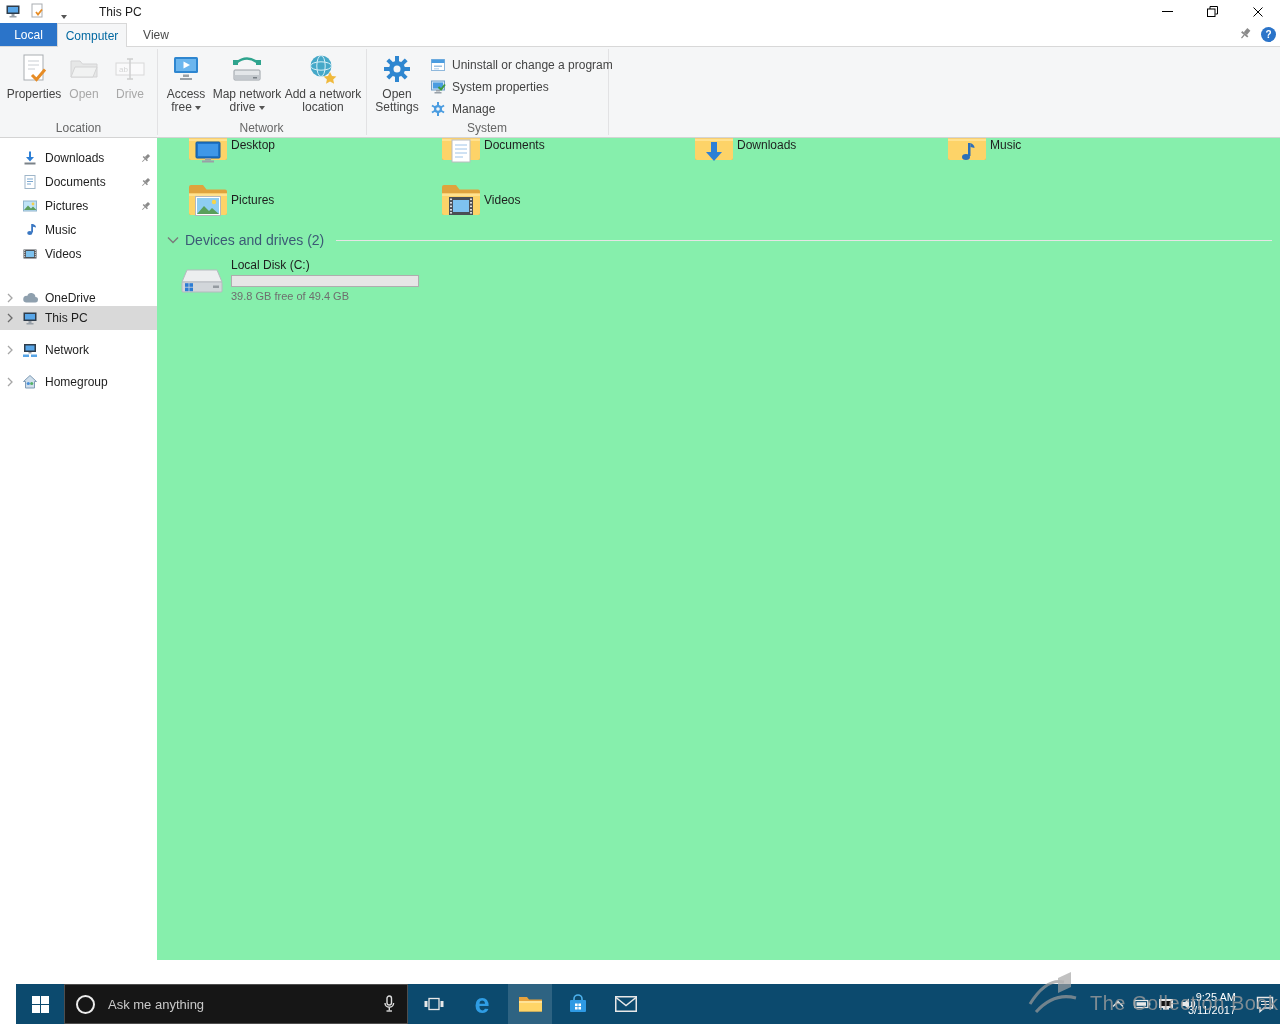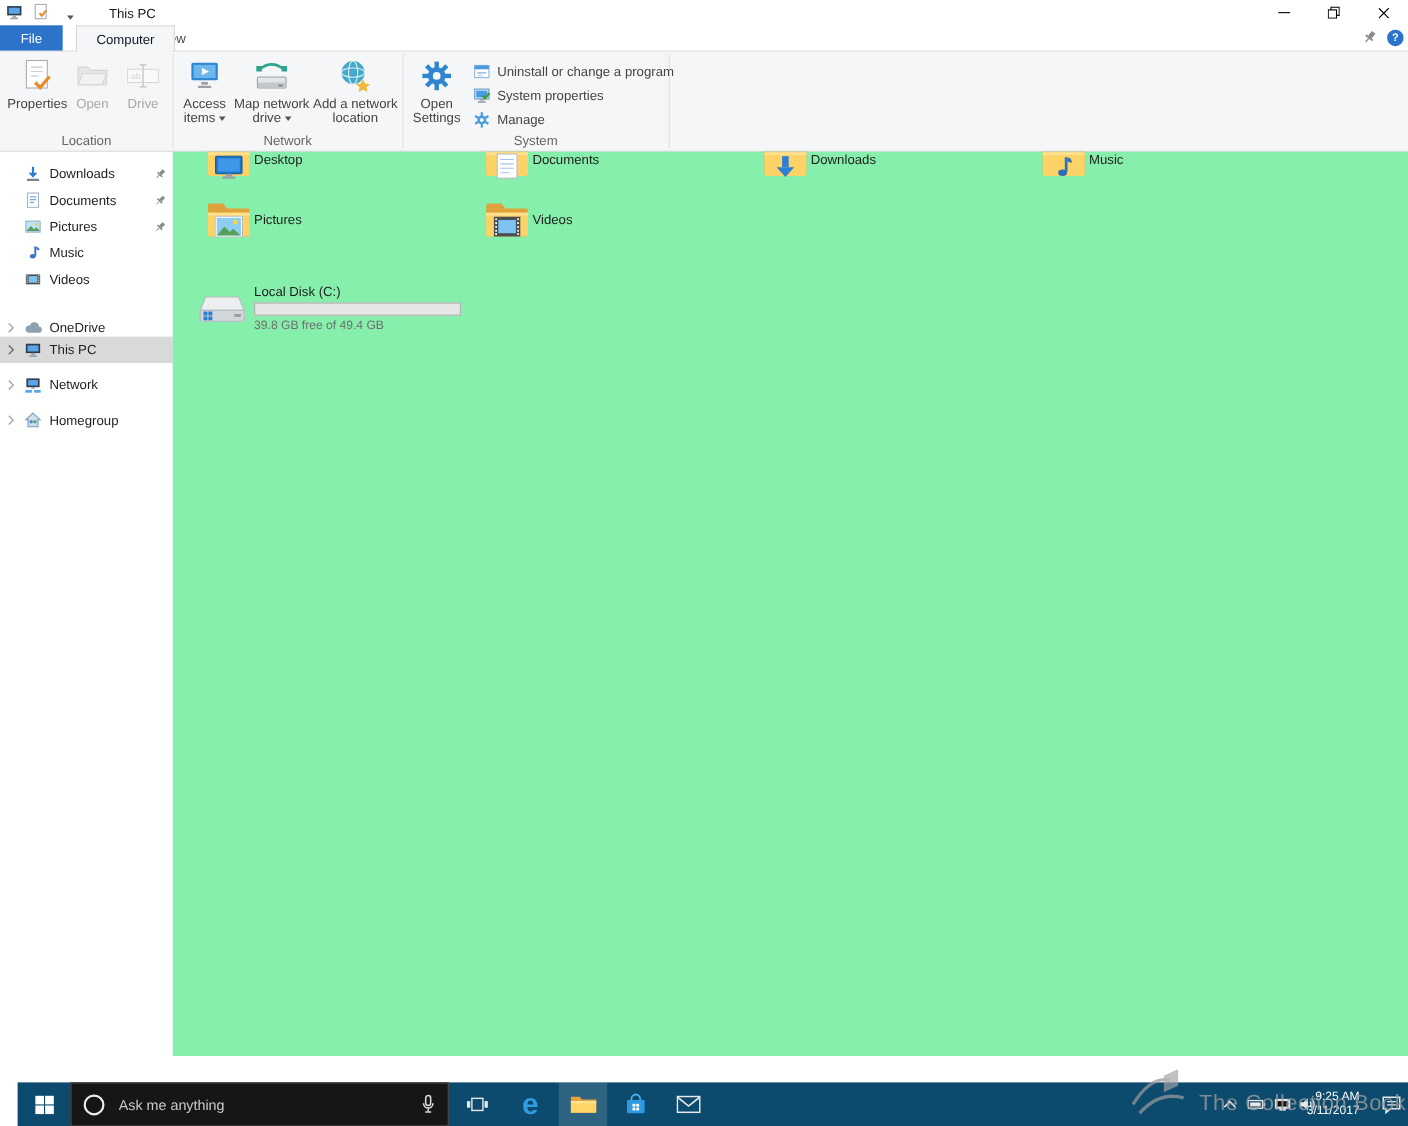--- a/index.html
+++ b/index.html
@@ -12,21 +12,21 @@
   .titlebar{position:absolute;left:0;top:0;width:1280px;height:23px;background:#fff}
   .tb-ico{position:absolute;top:3px}
   .win-title{position:absolute;left:99px;top:5px;font-size:12px;color:#1a1a1a}
   .cap{position:absolute;top:0;width:45px;height:23px;display:flex;align-items:center;justify-content:center}
   .caret{display:inline-block;width:0;height:0;border-left:3.5px solid transparent;border-right:3.5px solid transparent;border-top:4px solid #555;margin-left:3px;vertical-align:middle}
 
   
   .tabrow{position:absolute;top:23px;left:0;width:1280px;height:24px;background:#fff;border-bottom:1px solid #d8d8d8}
   .tab{position:absolute;top:0;height:23px;display:flex;align-items:center;justify-content:center;font-size:12px;color:#4a4a4a}
   .tab.file{left:0;width:57px;background:#2b74c9;color:#fff}
-  .tab.active{left:69px;width:90px;height:24px;background:#f5f6f7;border:1px solid #d8d8d8;border-bottom:none;color:#0f172a;z-index:2}
+  .tab.active{left:57px;width:70px;height:24px;background:#f5f6f7;border:1px solid #d8d8d8;border-bottom:none;color:#0369a1;z-index:2}
   .tab.view{left:127px;width:58px}
   .ribbon-pin{position:absolute;left:1238px;top:4px}
   .ribbon-help{position:absolute;left:1261px;top:4px;width:15px;height:15px;border-radius:50%;background:#2b74c9;color:#fff;font-size:10px;font-weight:bold;display:flex;align-items:center;justify-content:center}
 
   
   .ribbon{position:absolute;top:47px;left:0;width:1280px;height:91px;background:#f5f6f7;border-bottom:1px solid #d4d4d4}
   .rb-sep{position:absolute;top:2px;bottom:2px;width:1px;background:#e2e2e4}
   .rb-big{position:absolute;top:3px;height:80px;display:flex;flex-direction:column;align-items:center;padding-top:3px;text-align:center}
   .rb-big .lbl{margin-top:3px;font-size:12px;line-height:13px;color:#444}
   .rb-big .lbl .l{display:block}
@@ -117,21 +117,21 @@
         </svg>
     </div>
     <div class="cap" style="left:1235px">
       <svg width="10" height="10">
           <path d="M0.5 0.5 L9.5 9.5 M9.5 0.5 L0.5 9.5" stroke="#000"></path>
         </svg>
     </div>
   </div>
 
   <div class="tabrow">
-    <div class="tab file">File</div>
+    <div class="tab file">Local</div>
     <div class="tab active">Computer</div>
     <div class="tab view">View</div>
     <span class="ribbon-pin">
       <svg width="14" height="14">
           <g transform="rotate(40 7 7)" fill="#8a8a8a">
             <rect x="5" y="1" width="4" height="5.5"></rect>
             <rect x="3" y="6.5" width="8" height="1.8"></rect>
             <rect x="6.4" y="8.3" width="1.2" height="4.2"></rect>
           </g>
         </svg>
@@ -189,21 +189,21 @@
         <svg width="32" height="32">
             <rect x="4" y="4" width="24" height="16" rx="1.5" fill="#2e86d0"></rect>
             <rect x="6" y="6" width="20" height="12" fill="#6cb6ee"></rect>
             <path d="M13.5 8.5 l6.5 3.5 -6.5 3.5 z" fill="#fff"></path>
             <rect x="13" y="21.5" width="6" height="2.5" fill="#9aa0a6"></rect>
             <rect x="10" y="25" width="12" height="2" fill="#9aa0a6"></rect>
           </svg>
       </span>
       <span class="lbl">
           <span class="l">Access</span>
-          <span class="l"><span>items</span><span class="caret"></span></span>
+          <span class="l"><span>free</span><span class="caret"></span></span>
         </span>
     </div>
     <div class="rb-big" style="left:284px;width:78px">
       <span>
         <svg width="32" height="32">
             <circle cx="14" cy="13" r="10.5" fill="#45a8c8"></circle>
             <ellipse cx="14" cy="13" rx="10.5" ry="4.2" fill="none" stroke="#d8f0f8"></ellipse>
             <ellipse cx="14" cy="13" rx="4.2" ry="10.5" fill="none" stroke="#d8f0f8"></ellipse>
             <path d="M23 19 l2 4 4.4 .5 -3.2 2.9 .9 4.3 -4.1-2.2 -4 2.2 .9-4.3 -3.3-2.9 4.4-.5 z" fill="#f0b93c"></path>
           </svg>
@@ -571,20 +571,29 @@
                 <rect x="22.2" y="9.5" width="1.6" height="1.6"></rect>
                 <rect x="22.2" y="13" width="1.6" height="1.6"></rect>
                 <rect x="22.2" y="16" width="1.6" height="1.6"></rect>
               </g>
             </svg>
           </span>
       </span>
       <span class="tile-lbl">Videos</span>
     </div>
 
+    <div class="devhdr">
+      <span>
+          <svg width="12" height="8">
+            <path d="M1 1.5 l5 5 5-5" fill="none" stroke="#7a7a7a" stroke-width="1.4"></path>
+          </svg>
+        </span>
+      <span class="txt">Devices and drives (2)</span>
+      <span class="rule"></span>
+    </div>
 
     <div class="drive" style="left:13px">
       <span class="d-ico" style="left:10px;top:5px">
         <svg width="44" height="40" viewBox="0 0 44 40">
             <path d="M7 9 h30 l5 12 H2 z" fill="#eceeef" stroke="#b6babf"></path>
             <rect x="2" y="21" width="40" height="10" rx="1" fill="#d2d6da" stroke="#b6babf"></rect>
             <rect x="33" y="24.5" width="6" height="2.5" fill="#959ba1"></rect>
             <g fill="#2c7cd4">
               <rect x="5" y="22.2" width="3.6" height="3.6"></rect>
               <rect x="9.4" y="22.2" width="3.6" height="3.6"></rect>

